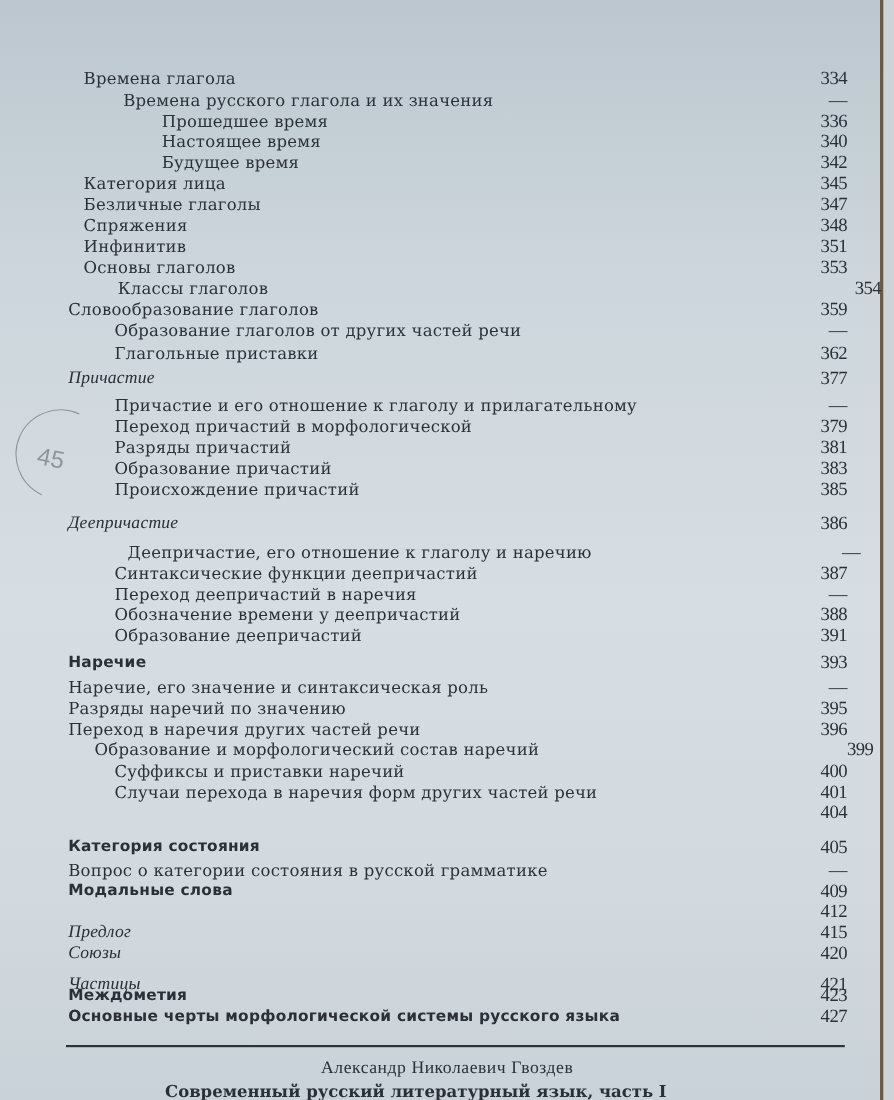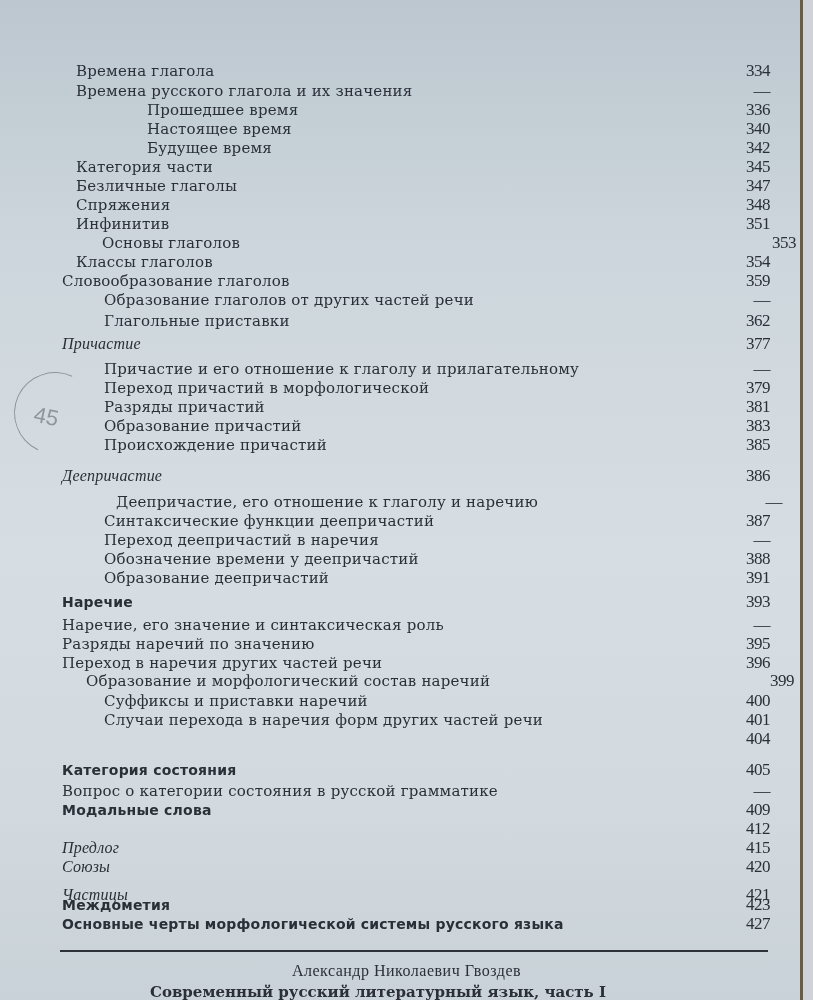--- a/index.html
+++ b/index.html
@@ -27,21 +27,21 @@
     flex:1 1 auto; height:18px; margin-right:6px;
     background-image: radial-gradient(circle, #2a2f38 1.2px, transparent 1.5px);
     background-size: 16px 18px; background-position: right 12px; background-repeat: repeat-x;
   }
   .row .page { flex:0 0 38px; text-align:right; font-family:"Liberation Serif", serif; font-size:17px; letter-spacing:-0.5px; }
   .row.bold .title { font-family:"DejaVu Sans", sans-serif; font-weight:bold; font-size:14px; }
   .row.italic .title { font-style:italic; font-family:"Liberation Serif", serif; font-size:16px; }
   .l0 .title { margin-left:62px; }
   .l0b .title { margin-left:76px; }
   .l1 .title { margin-left:104px;margin-top:27px; }
-  .l1b .title { margin-left:76px; }
+  .l1b .title { margin-left:112px; }
   .l2 .title { margin-left:147px; }
   .rule {
     position:absolute; left:60px; width:708px; top:950px; height:2px; background:#2d3238;
   }
   .author {
     position:absolute; top:962px; left:0; width:813px; text-align:center;
     font-family:"Liberation Serif", serif; font-size:16px; letter-spacing:0.5px;
   }
   .book-title {
     position:absolute; top:983px; left:150px; width:640px;
@@ -85,45 +85,45 @@
       <span class="title">Настоящее время</span>
       <span class="leader"></span>
       <span class="page">340</span>
     </div>
     <div class="row l2" style="top: 137px;">
       <span class="title">Будущее время</span>
       <span class="leader"></span>
       <span class="page">342</span>
     </div>
     <div class="row l0b" style="top: 156px;">
-      <span class="title">Категория части</span>
+      <span class="title">Категория лица</span>
       <span class="leader"></span>
       <span class="page">345</span>
     </div>
     <div class="row l0b" style="top: 175px;">
       <span class="title">Безличные глаголы</span>
       <span class="leader"></span>
       <span class="page">347</span>
     </div>
     <div class="row l0b" style="top: 194px;">
       <span class="title">Спряжения</span>
       <span class="leader"></span>
       <span class="page">348</span>
     </div>
     <div class="row l0b" style="top: 213px;">
       <span class="title">Инфинитив</span>
       <span class="leader"></span>
       <span class="page">351</span>
     </div>
-    <div class="row l0b" style="top: 232px; margin-left: 26px;">
+    <div class="row l0b" style="top: 232px;">
       <span class="title">Основы глаголов</span>
       <span class="leader"></span>
       <span class="page">353</span>
     </div>
-    <div class="row l0b" style="top: 251px;">
+    <div class="row l0b" style="top: 251px; padding-left: 31px;">
       <span class="title">Классы глаголов</span>
       <span class="leader"></span>
       <span class="page">354</span>
     </div>
     <div class="row l0" style="top: 270px;">
       <span class="title">Словообразование глаголов</span>
       <span class="leader"></span>
       <span class="page">359</span>
     </div>
     <div class="row l1" style="top: 289px;">

